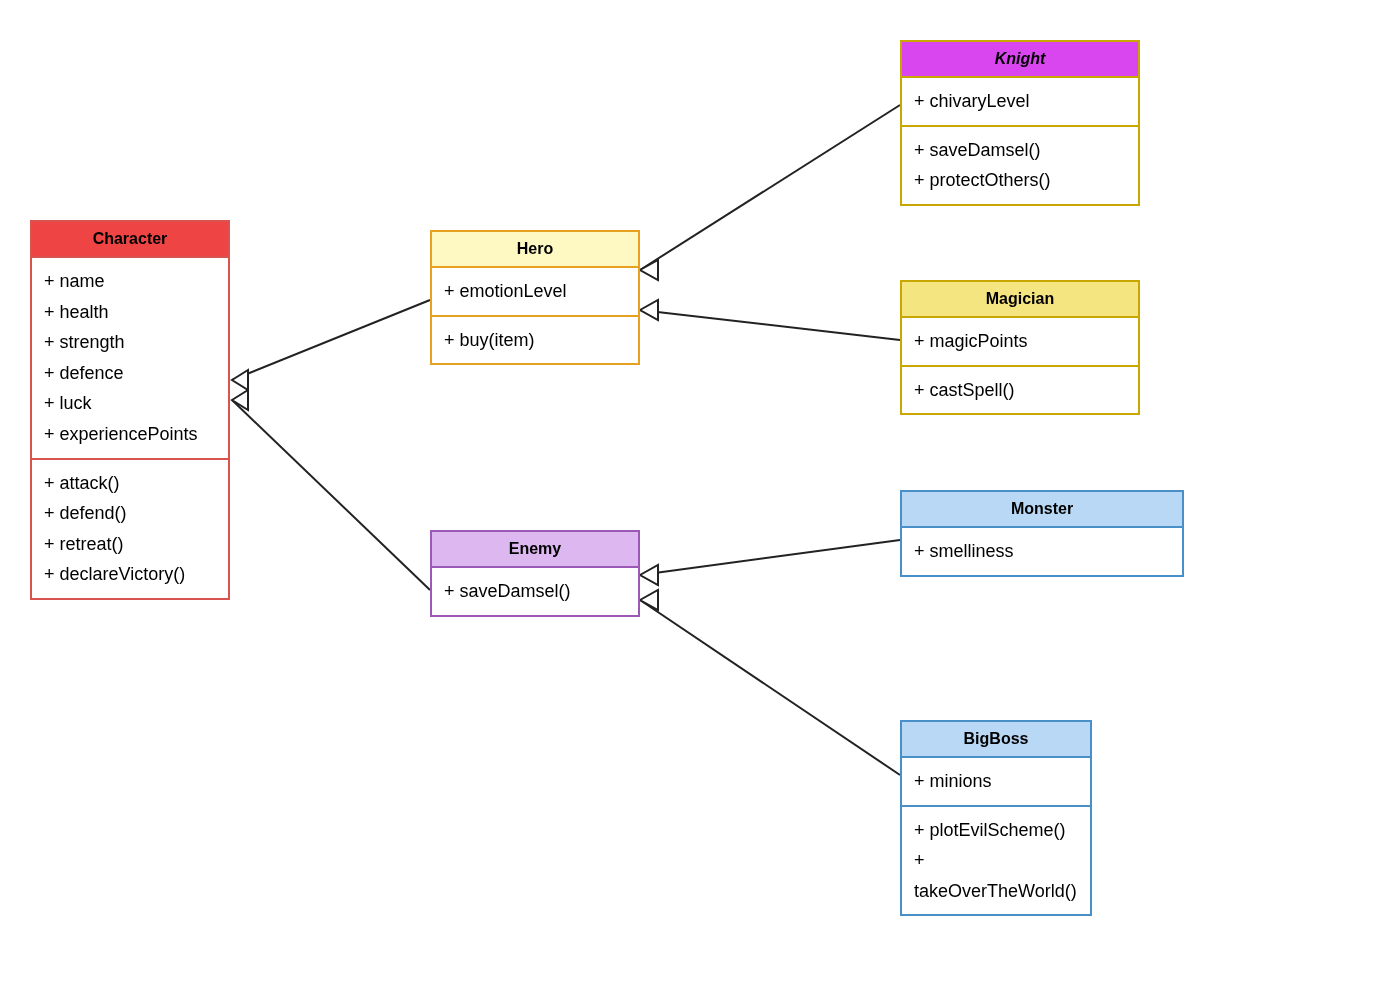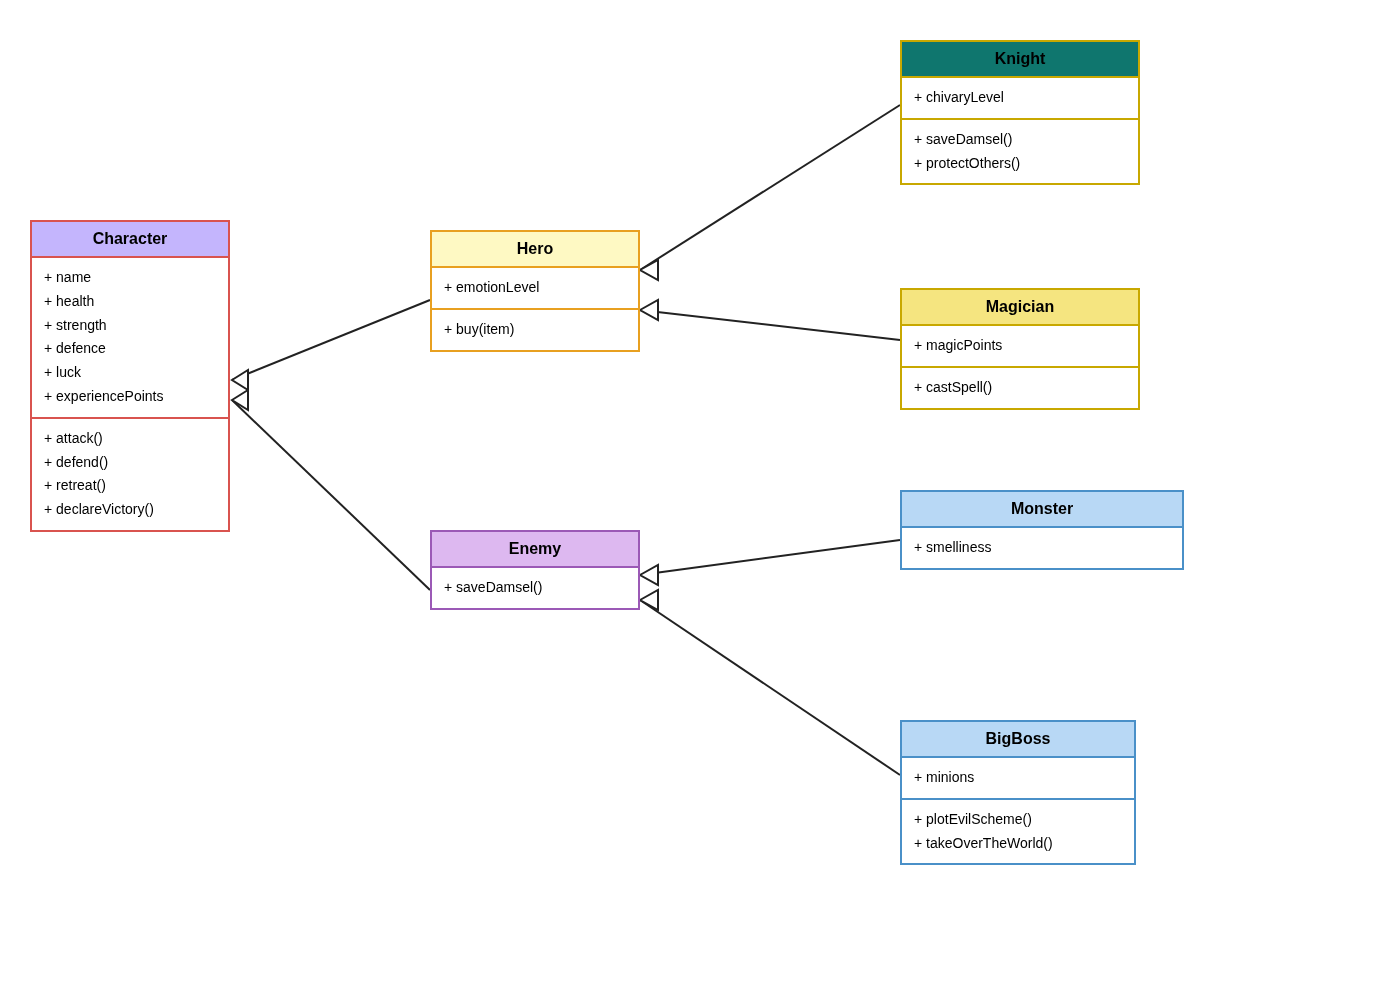--- a/index.html
+++ b/index.html
@@ -27,31 +27,31 @@
       font-weight: bold;
       padding: 8px 12px;
       font-size: 16px;
     }
     .uml-class .class-section {
       border-top: 2px solid;
       padding: 8px 12px;
     }
     .uml-class .class-section div {
       line-height: 1.7;
-      font-size: 14px;
+      font-size: 18px;
     }
 
     
     .class-character {
       border-color: #d9534f;
       left: 30px;
       top: 220px;
       width: 200px;
     }
-    .class-character .class-header { background: #c4b5fd; }
+    .class-character .class-header { background: #ef4444; }
     .class-character .class-section { border-top-color: #d9534f; }
 
     
     .class-hero {
       border-color: #e8a020;
       left: 430px;
       top: 230px;
       width: 210px;
     }
     .class-hero .class-header { background: #fef9c3; }
@@ -67,49 +67,49 @@
     .class-enemy .class-header { background: #ddb8f0; }
     .class-enemy .class-section { border-top-color: #9b59b6; }
 
     
     .class-knight {
       border-color: #c8a800;
       left: 900px;
       top: 40px;
       width: 240px;
     }
-    .class-knight .class-header { background: #0f766e; }
+    .class-knight .class-header { background: #d946ef; font-style: italic; }
     .class-knight .class-section { border-top-color: #c8a800; }
 
     
     .class-magician {
       border-color: #c8a800;
       left: 900px;
-      top: 288px;
+      top: 280px;
       width: 240px;
     }
     .class-magician .class-header { background: #f5e580; }
     .class-magician .class-section { border-top-color: #c8a800; }
 
     
     .class-monster {
       border-color: #4a90c8;
       left: 900px;
       top: 490px;
       width: 284px;
     }
     .class-monster .class-header { background: #b8d8f5; }
     .class-monster .class-section { border-top-color: #4a90c8; }
 
     
     .class-bigboss {
       border-color: #4a90c8;
       left: 900px;
       top: 720px;
-      width: 236px;
+      width: 192px;
     }
     .class-bigboss .class-header { background: #b8d8f5; }
     .class-bigboss .class-section { border-top-color: #4a90c8; }
 
     svg.arrows {
       position: absolute;
       top: 0;
       left: 0;
       width: 1392px;
       height: 998px;

